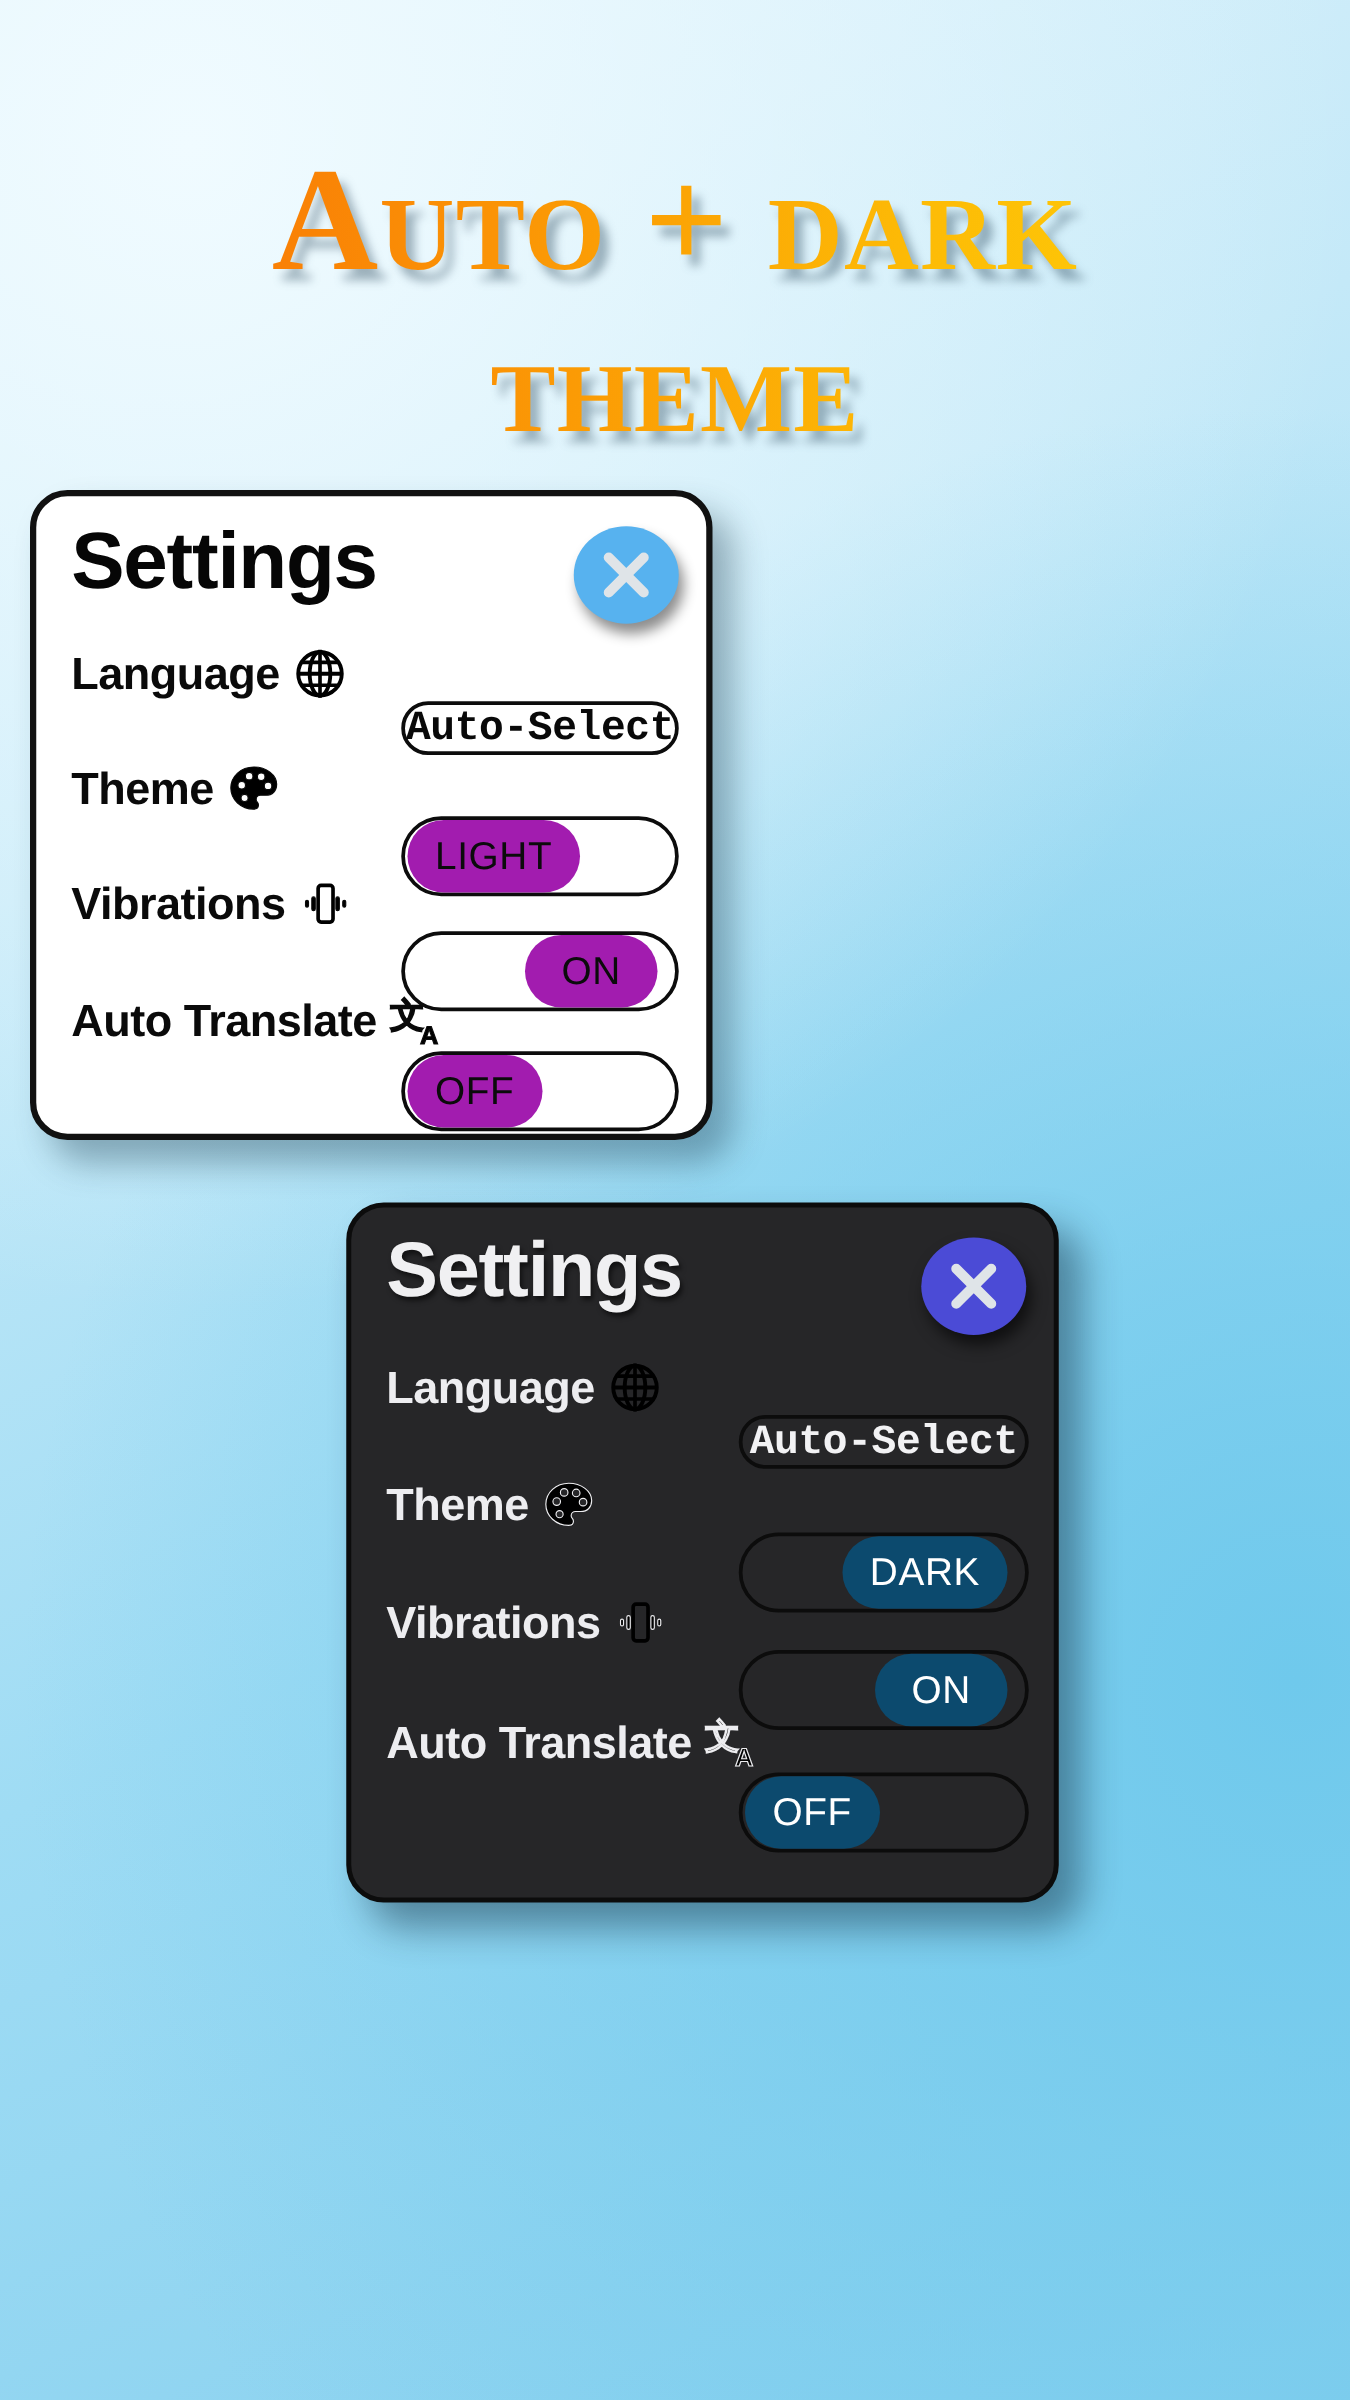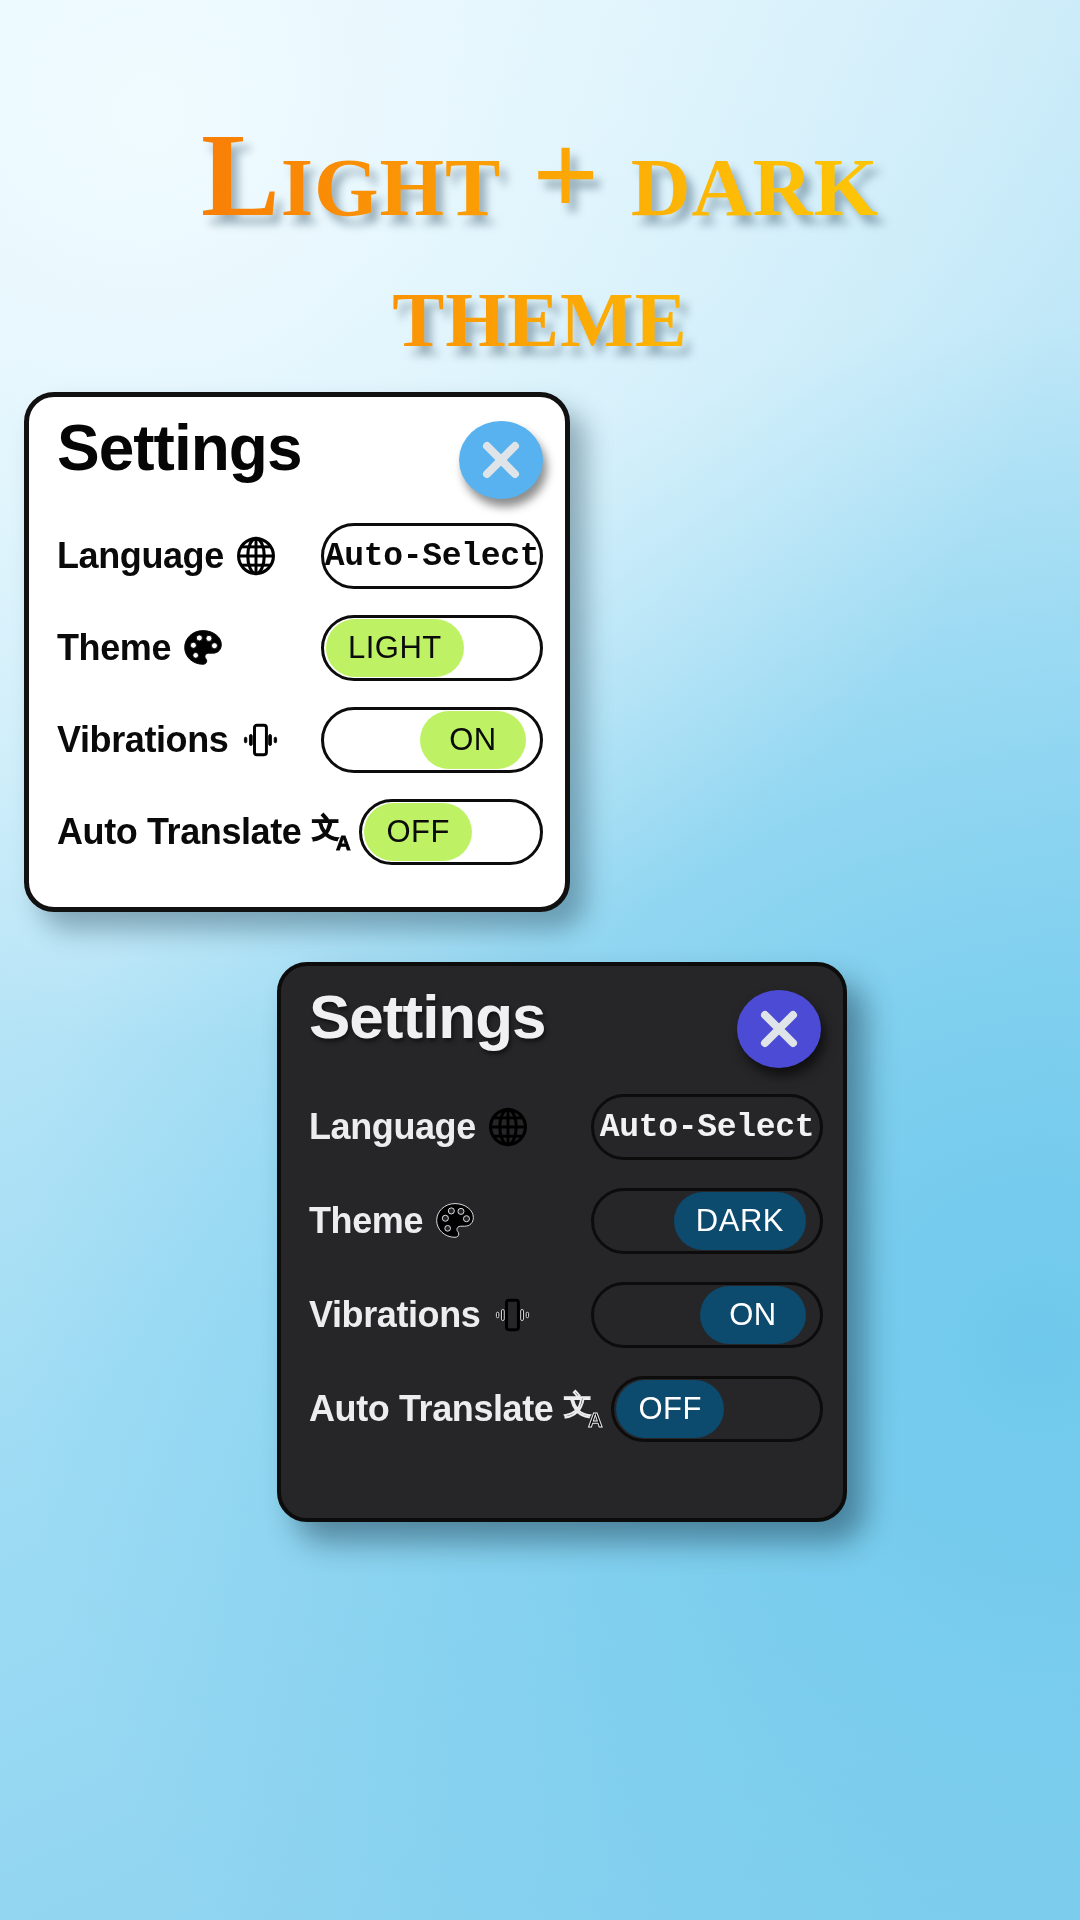--- a/index.html
+++ b/index.html
@@ -81,22 +81,23 @@
   #light-close { background:#57b2ef; box-shadow:4px 8px 10px rgba(0,0,0,0.45); }
   #dark-close  { background:#4b4bd6; box-shadow:4px 8px 12px rgba(0,0,0,0.6); right:2px; }
   .close-btn svg { display:block; }
 
   
   .rows { display:flex; flex-direction:column; }
   #light-card .rows { gap:14px; margin-top:6px; }
   #dark-card  .rows { gap:16px; margin-top:8px; }
 
   .row {
-    display:flex; align-items:center;
+    display:flex; 
     height:78px;
+    flex-direction:column;
   }
   .row-label {
     display:flex; align-items:center; gap:10px;
     white-space:nowrap;
   }
   .row-label .lbl-text {
     font-size:36px; font-weight:bold; letter-spacing:-0.4px;
   }
   #light-card .lbl-text { color:#0a0a0a; }
   #dark-card  .lbl-text { color:#ededf0; }
@@ -124,37 +125,37 @@
   #dark-card  .value-text { color:#f2f2f4; }
 
   .pill {
     height:58px; min-width:106px;
     border-radius:30px;
     display:flex; align-items:center; justify-content:center;
     padding:0 22px;
     font-size:31px; letter-spacing:0.5px;
     cursor:pointer;
   }
-  #light-card .pill { background:#bef264; color:#0b0b0b; }
+  #light-card .pill { background:#a21caf; color:#0b0b0b; }
   #dark-card  .pill { background:#0c4a6e; color:#ffffff; }
 
   .pill.left  { margin-left:2px; margin-right:auto; }
   .pill.right { margin-left:auto; margin-right:14px; }
 
   
   #light-card .control { width:222px; }
   #dark-card  .control { width:232px; }
 </style>
 </head>
 <body>
 
 <div id="stage">
 
   <div id="title-block">
-    <div class="title-line" id="title-line-1">Light + dark</div>
+    <div class="title-line" id="title-line-1">Auto + dark</div>
     <div class="title-line" id="title-line-2">theme</div>
   </div>
 
   <div class="card" id="light-card">
     <div class="card-header">
       <div class="card-title">Settings</div>
       <div class="close-btn" id="light-close">
         <svg width="54" height="54" viewBox="0 0 54 54" aria-hidden="true">
           <line x1="13" y1="13" x2="41" y2="41" stroke="#dfe4e8" stroke-width="8" stroke-linecap="round"></line>
           <line x1="41" y1="13" x2="13" y2="41" stroke="#dfe4e8" stroke-width="8" stroke-linecap="round"></line>

